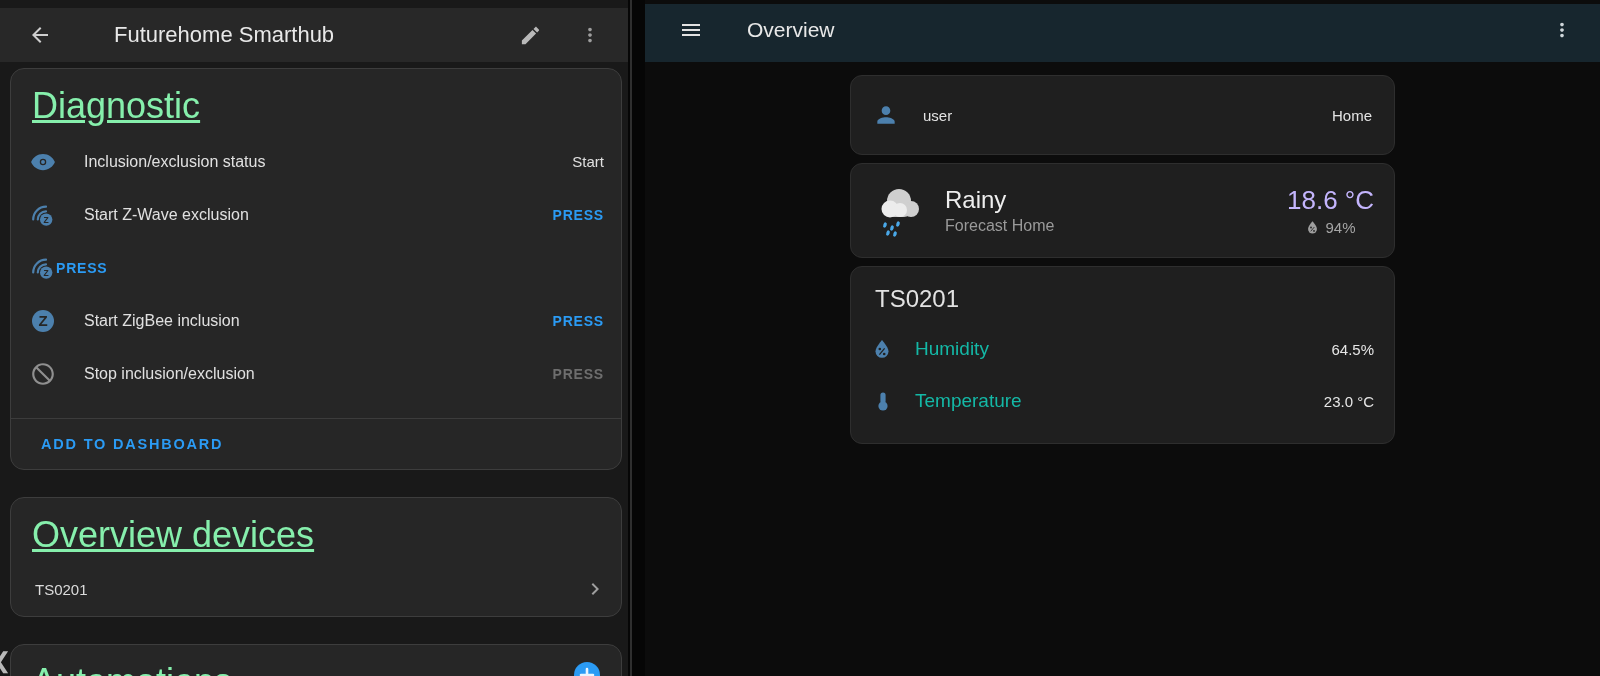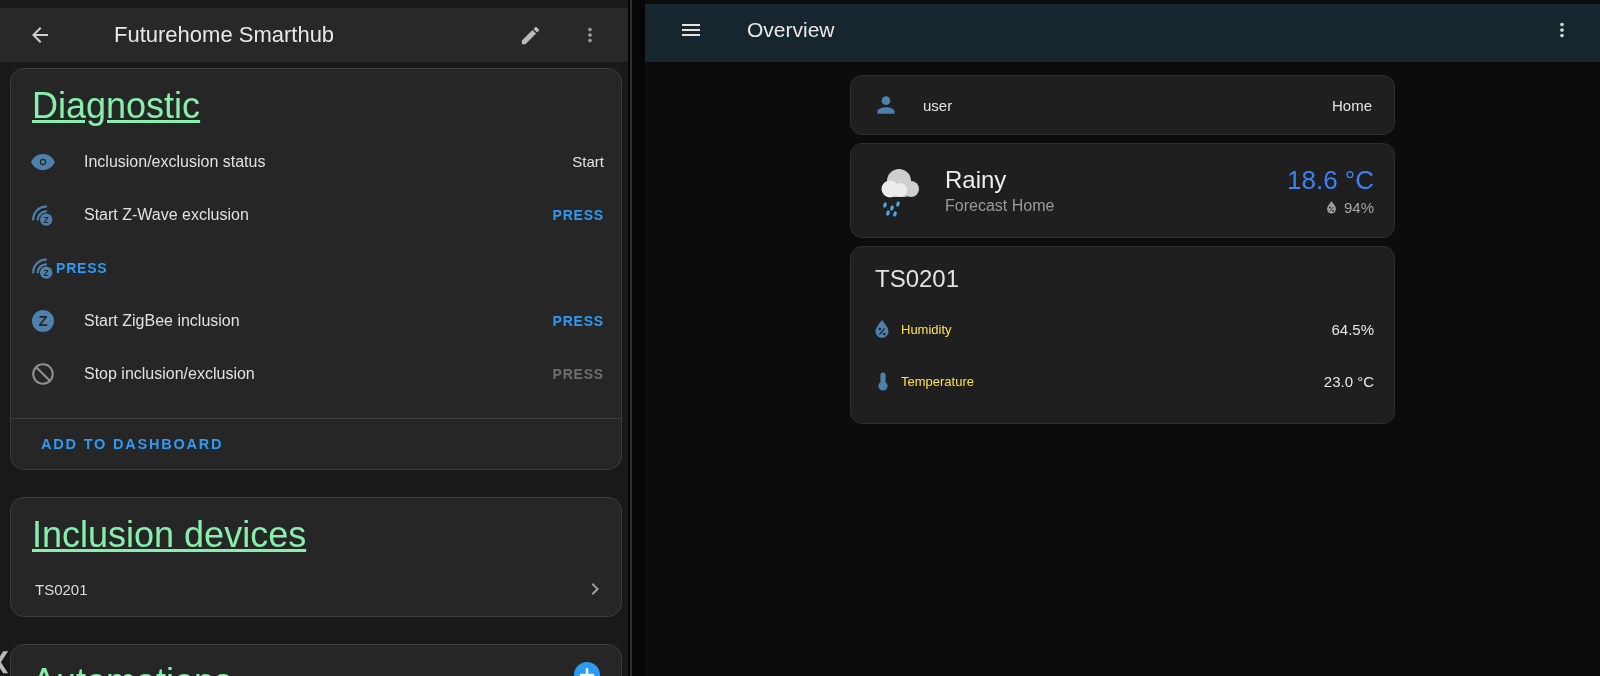--- a/index.html
+++ b/index.html
@@ -43,37 +43,37 @@
   .gutter::before { content:""; position:absolute; left:2px; top:0; width:2px; height:676px; background:#2f2f2f; }
 
   
   .right-panel { flex:1; height:676px; background:#0c0c0c; }
   .appbar-right { margin-top:4px; height:58px; background:var(--appbar-right); display:flex; align-items:center; padding:0 18px 6px 26px; }
   .appbar-right .title { color:#e8e8e8; font-size:21px; margin-left:36px; flex:1; }
 
   .right-content { width:545px; margin:13px auto 0 auto; }
   .rcard { background:#1f1f1f; border:1px solid #2e2e2e; border-radius:12px; margin-bottom:8px; cursor:pointer; }
 
-  .user-card { height:60px; display:flex; align-items:center; padding:0 22px 0 22px; }
+  .user-card { height:80px; display:flex; align-items:center; padding:0 22px 0 22px; }
   .user-card .ulabel { color:#e3e3e3; font-size:15px; margin-left:24px; flex:1; }
   .user-card .uvalue { color:#e3e3e3; font-size:15px; }
 
   .weather-card { height:95px; display:flex; align-items:center; padding:0 20px 0 20px; }
   .w-text { margin-left:22px; flex:1; }
   .w-cond { color:#ededed; font-size:24px; line-height:28px; }
   .w-sub { color:#9a9a9a; font-size:16px; margin-top:3px; }
   .w-right { text-align:right; }
-  .w-temp { color:#3b82f6; font-size:26px; line-height:30px; }
-  .w-hum { color:#a5a5a5; font-size:15px; margin-top:4px; display:flex; align-items:center; justify-content:flex-end; gap:5px; }
+  .w-temp { color:#c4b5fd; font-size:26px; line-height:30px; }
+  .w-hum { color:#a5a5a5; font-size:15px; margin-top:4px; display:flex; align-items:center; justify-content:center; gap:5px; }
 
   .devstate-card { padding:18px 0 16px 0; }
   .devstate-card h2 { color:#e2e2e2; font-size:24px; font-weight:400; padding:0 0 10px 24px; }
   .srow { height:52px; display:flex; align-items:center; padding:0 20px 0 20px; }
   .srow .icon-box { width:22px; height:22px; flex:0 0 22px; display:flex; align-items:center; justify-content:center; }
-  .srow .label { color:#fde047; font-size:13px; margin-left:8px; flex:1; }
+  .srow .label { color:#14b8a6; font-size:19px; margin-left:22px; flex:1; }
   .srow .value { color:#e6e6e6; font-size:15px; }
 
   svg { display:block; }
 </style>
 </head>
 <body>
 
 <div class="left-panel">
   <div class="appbar-left">
     <div class="iconbtn">
@@ -152,21 +152,21 @@
           <span class="value-disabled">PRESS</span>
         </div>
       </div>
       <div class="divider"></div>
       <div class="card-footer">
         <span class="footer-action">ADD TO DASHBOARD</span>
       </div>
     </div>
 
     <div class="card">
-      <h1>Inclusion devices</h1>
+      <h1>Overview devices</h1>
       <div class="device-row">
         <span class="dname">TS0201</span>
         <svg width="24" height="24" viewBox="0 0 24 24">
             <path fill="#9e9e9e" d="M8.59 16.59 13.17 12 8.59 7.41 10 6l6 6-6 6z"></path>
           </svg>
       </div>
     </div>
 
     <div class="card automations-card">
       <div class="automations-head">

